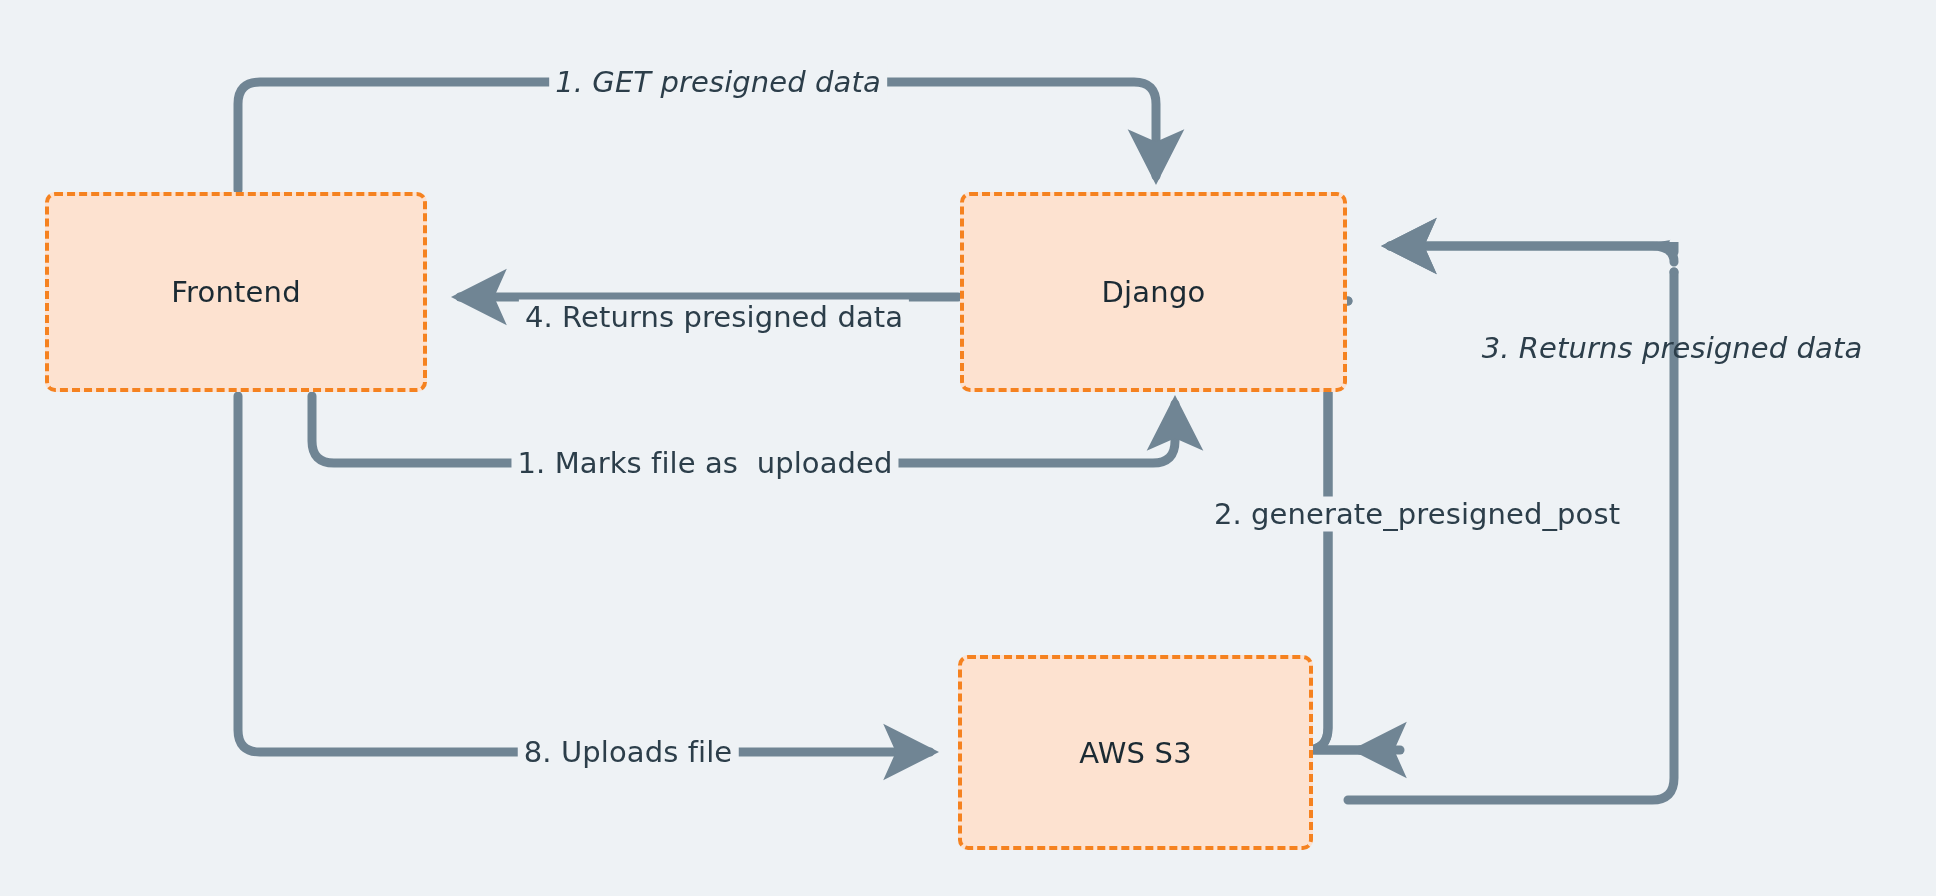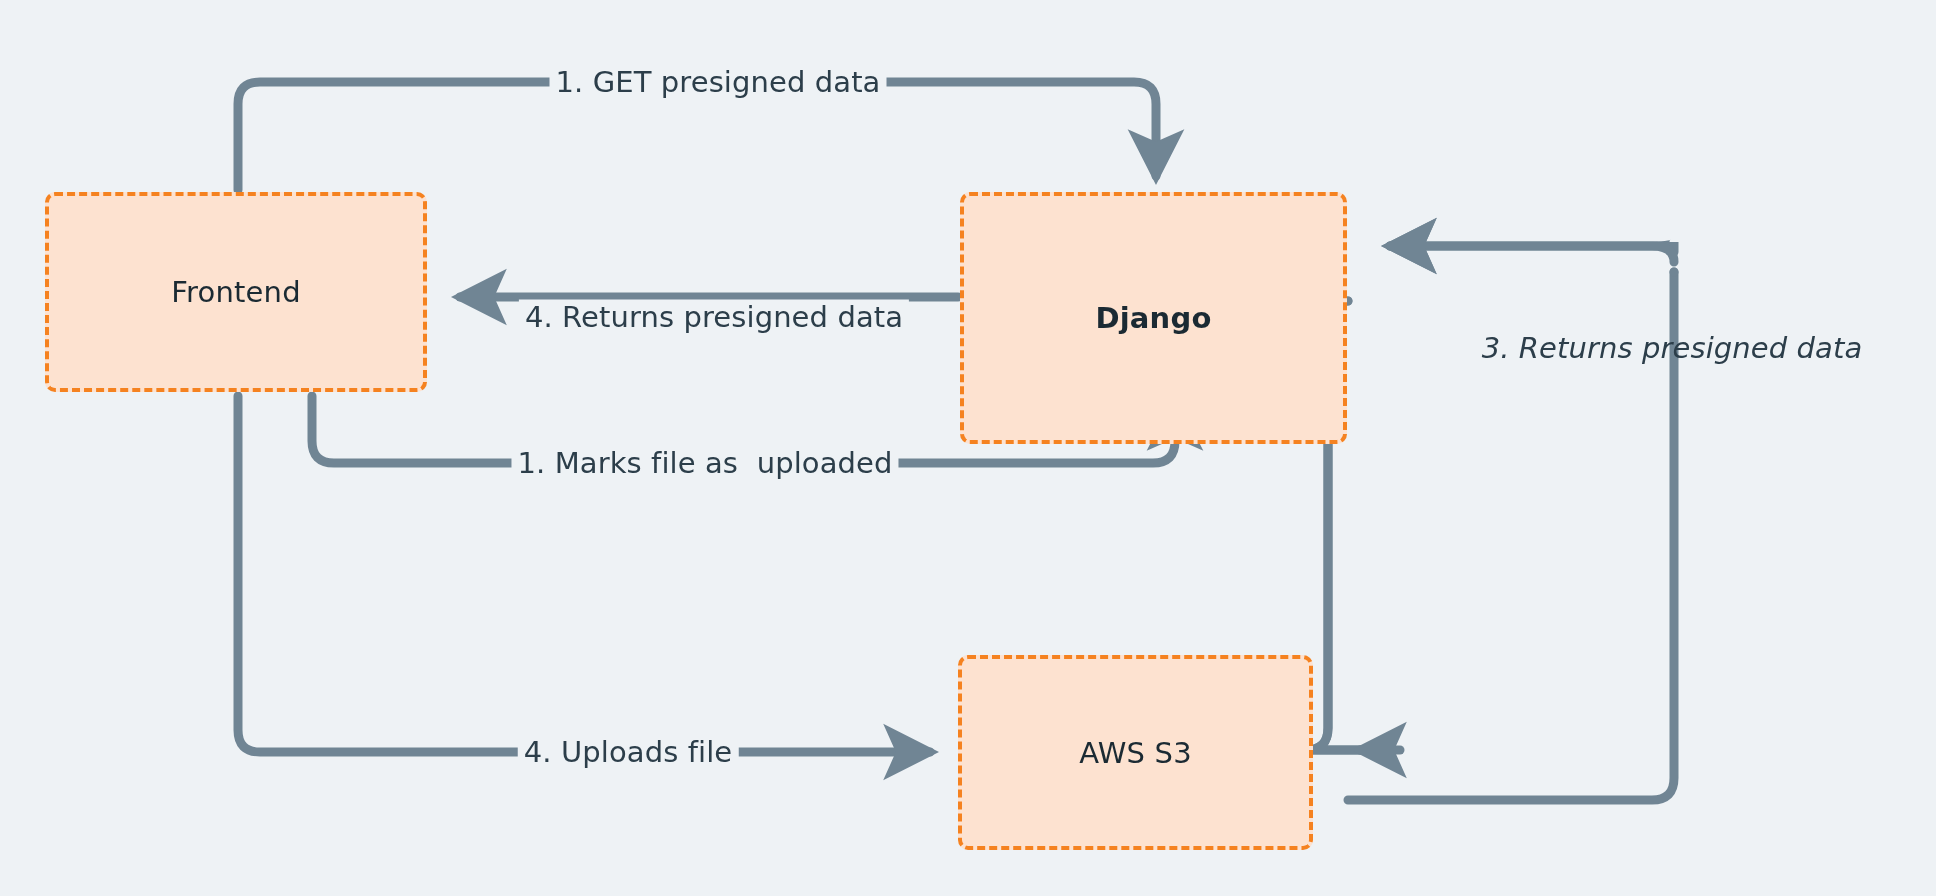--- a/index.html
+++ b/index.html
@@ -85,32 +85,33 @@
 
     <path d="M 238,396 L 238,730 Q 238,752 260,752 L 930,752" fill="none" stroke="#708594" stroke-width="9" stroke-linecap="round" marker-end="url(#arrow)"></path>
 
     <path d="M 312,396 L 312,441 Q 312,463 334,463 L 1153,463 Q 1175,463 1175,441 L 1175,404" fill="none" stroke="#708594" stroke-width="9" stroke-linecap="round" marker-end="url(#arrow)"></path>
   </svg>
 
   <div class="node" style="left:45px; top:192px; width:382px; height:200px;text-align:right;">
     <span class="node-label">Frontend</span>
   </div>
 
-  <div class="node" style="left:960px; top:192px; width:387px; height:252px;font-weight:bold;">
+  <div class="node" style="left:960px; top:192px; width:387px; height:200px;">
     <span class="node-label">Django</span>
   </div>
 
   <div class="node" style="left:958px; top:655px; width:355px; height:195px;">
     <span class="node-label">AWS S3</span>
   </div>
 
-  <div class="edge-label" style="left:718px; top:82px;">1. GET presigned data</div>
+  <div class="edge-label" style="left:718px; top:82px;font-style:italic;">1. GET presigned data</div>
 
+  <div class="edge-label" style="left:1417px; top:514px;">2. generate_presigned_post</div>
 
   <div class="edge-label nobg" style="left:1672px; top:348px;">3. Returns presigned data</div>
 
   <div class="edge-label" style="left:714px; top:281px;margin-top:36px;">4. Returns presigned data</div>
 
-  <div class="edge-label" style="left:628px; top:752px;">4. Uploads file</div>
+  <div class="edge-label" style="left:628px; top:752px;">8. Uploads file</div>
 
   <div class="edge-label" style="left:705px; top:463px;">1. Marks file as  uploaded</div>
 
 </div>
 
 </body></html>

